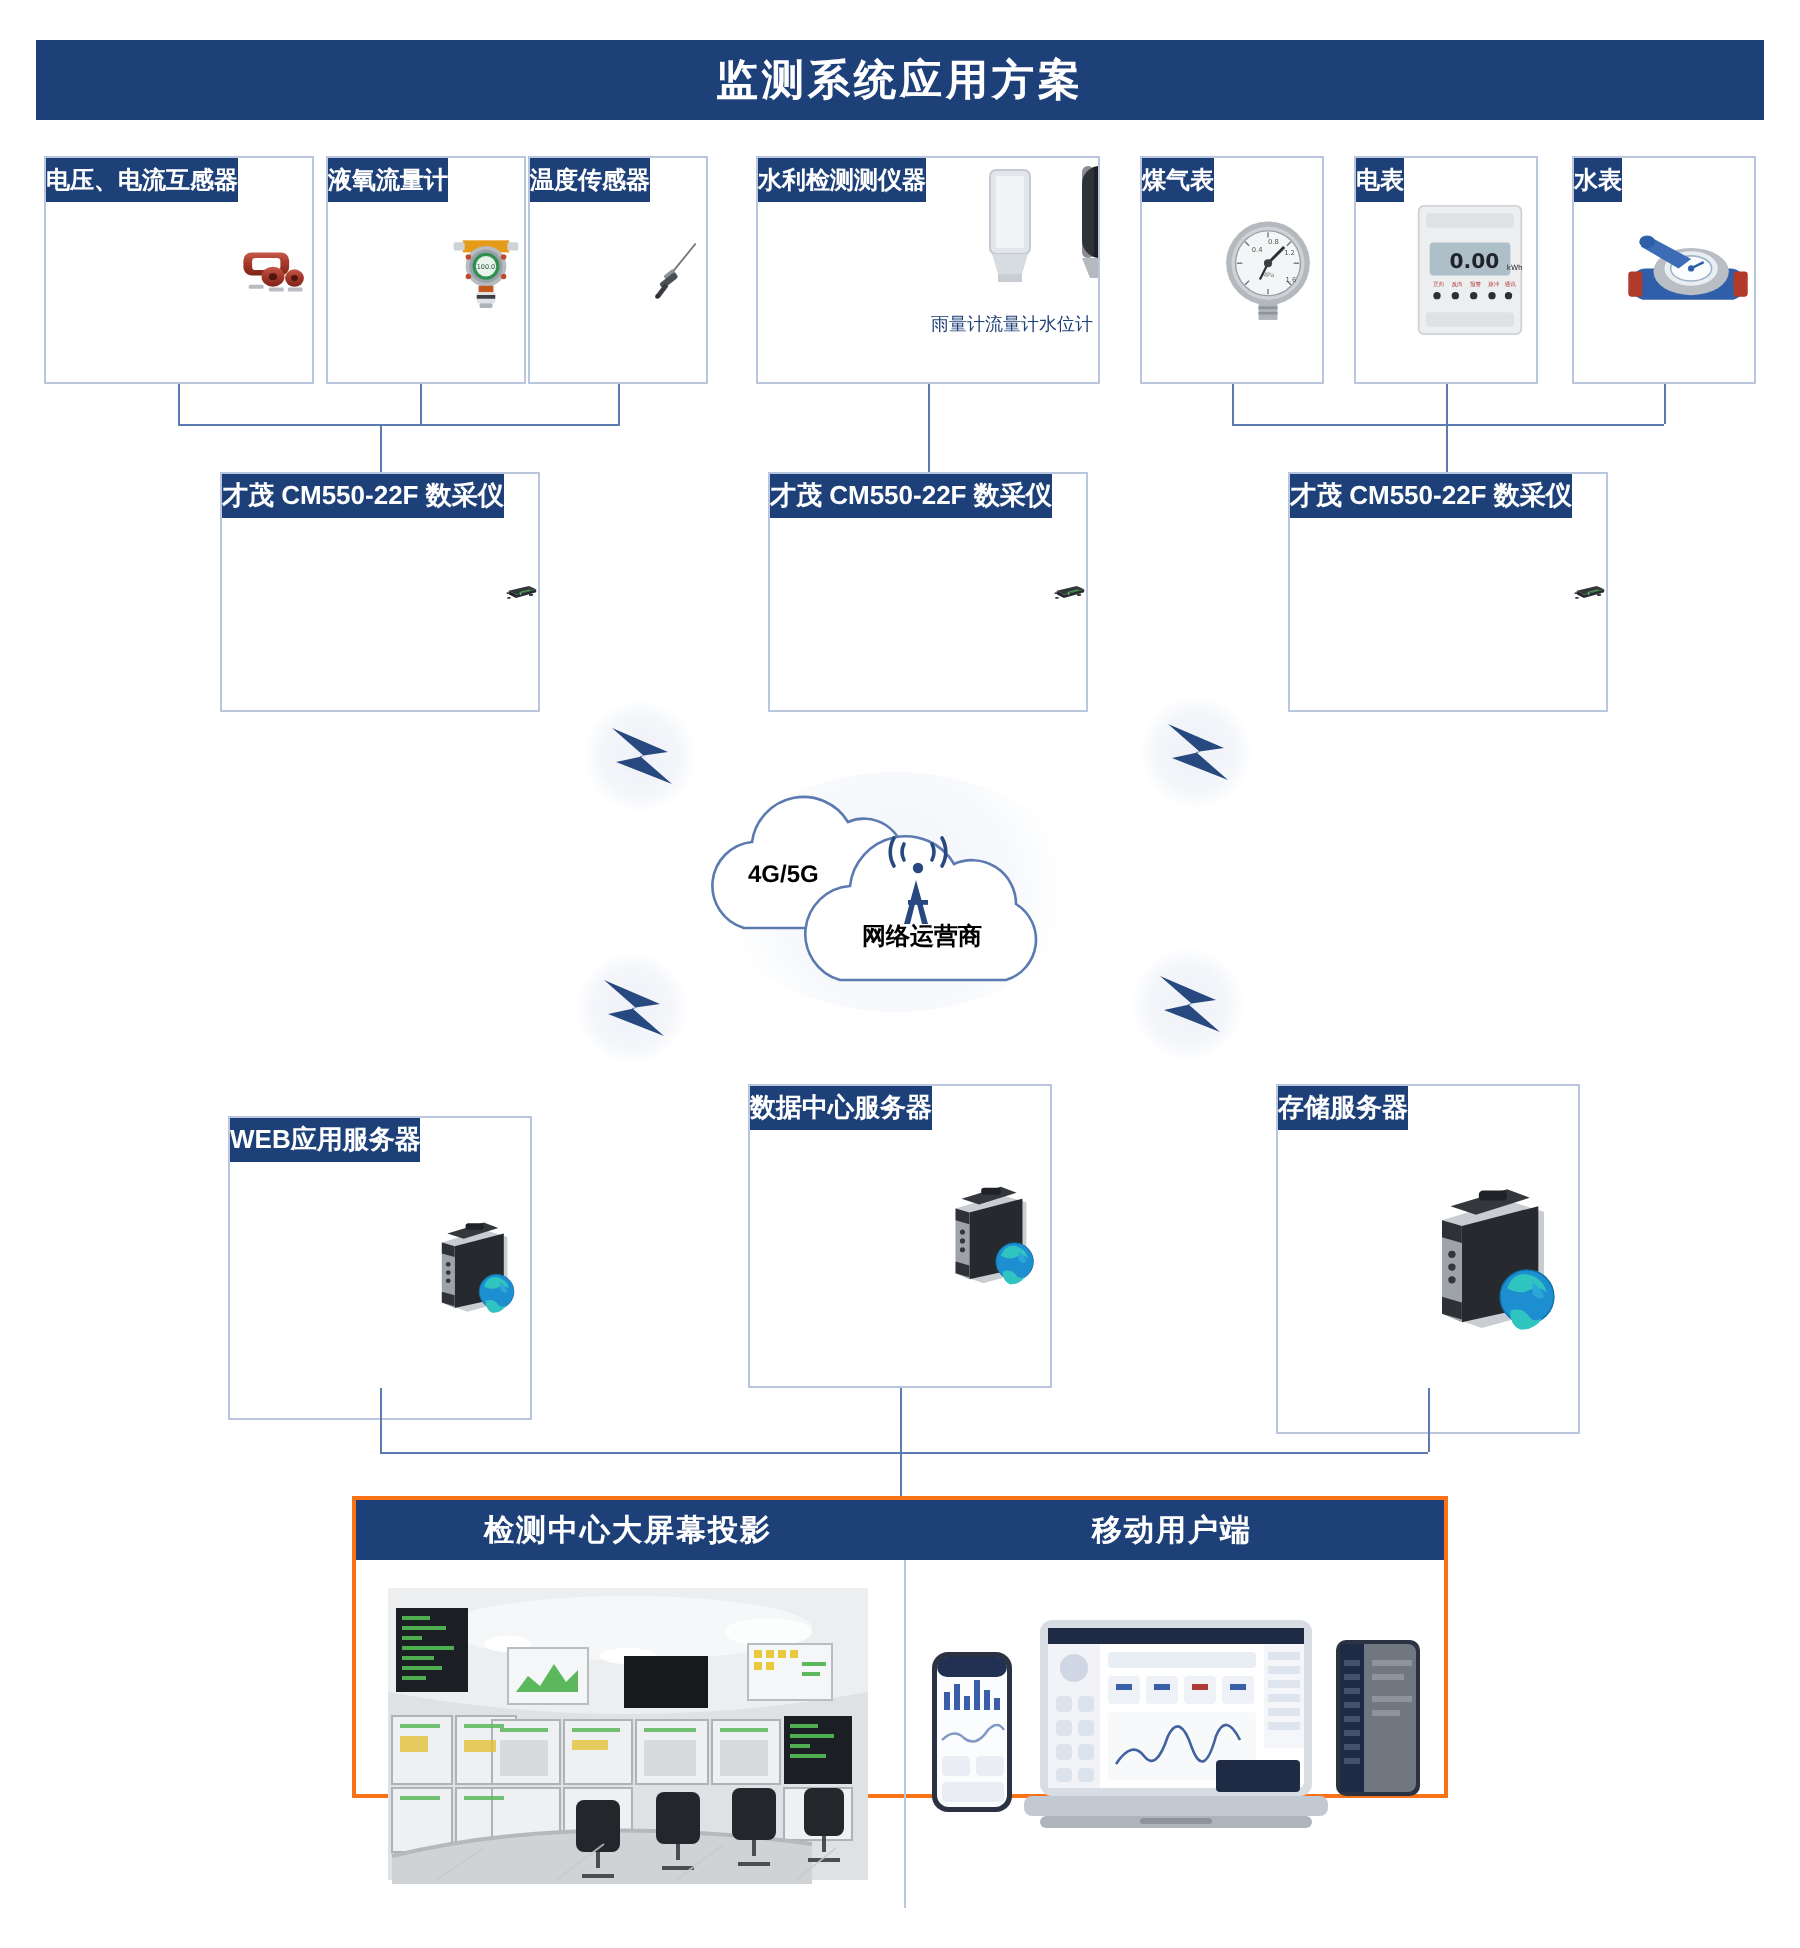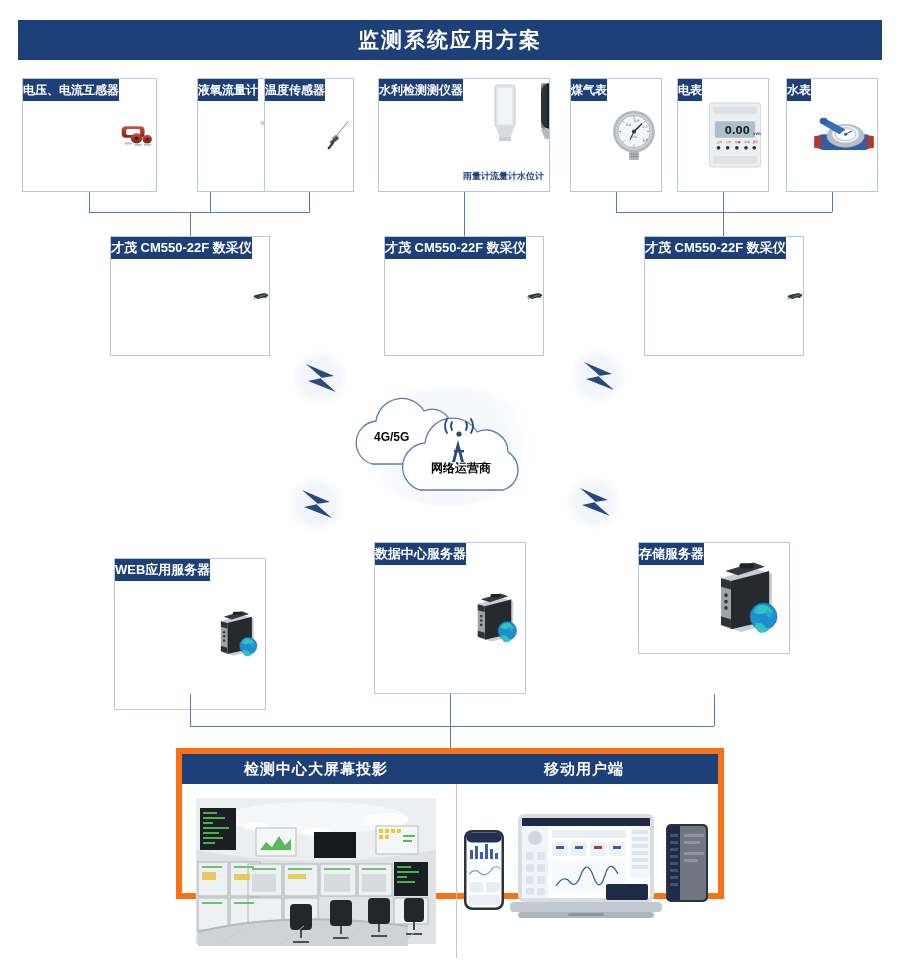--- a/index.html
+++ b/index.html
@@ -53,37 +53,37 @@
   
   .bolt{position:absolute;width:56px;height:56px;}
   .bolt-glow{
     position:absolute;inset:0;border-radius:50%;
     background:radial-gradient(circle,#eef1f7 0%,#f4f6fa 50%,rgba(255,255,255,0) 72%);
   }
 
   
   .bottom-panel{
     position:absolute;left:176px;top:748px;width:548px;height:151px;
-    border:6px solid #f97316;box-sizing:border-box;background:#fff;
+    border:2px solid #f97316;box-sizing:border-box;background:#fff;
   }
   .bp-head{
     height:30px;background:#1e4078;color:#fff;display:flex;
   }
   .bp-head > div{
     flex:1;display:flex;align-items:center;justify-content:center;
     font-size:15px;font-weight:bold;letter-spacing:1px;
   }
   .bp-split{position:absolute;left:274px;top:30px;width:1px;height:174px;background:#b9c6de;}
   .bp-body{display:flex;height:174px;}
   .bp-cell{flex:1;display:flex;align-items:center;justify-content:center;position:relative;overflow:hidden;}
 
   
   .sub-row{
-    position:absolute;bottom:8px;left:0;right:0;display:flex;
-    justify-content:flex-start;font-size:9px;color:#1e4078;font-weight:bold;
+    position:absolute;bottom:22px;left:0;right:0;display:flex;
+    justify-content:center;font-size:9px;color:#1e4078;font-weight:normal;
   }
 
   .sensor-stage{position:relative;width:100%;height:100%;}
 </style>
 </head>
 <body>
 
 <div id="stage">
 
   <div class="title-banner">监测系统应用方案</div>
@@ -105,21 +105,21 @@
         <ellipse cx="52" cy="50" rx="6" ry="5" fill="#4e150c"></ellipse>
         <ellipse cx="84" cy="52" rx="14" ry="13" fill="url(#ctg)"></ellipse>
         <ellipse cx="84" cy="52" rx="5" ry="4.5" fill="#4e150c"></ellipse>
         <rect x="16" y="62" width="22" height="6" rx="2" fill="#b9bcc2"></rect>
         <rect x="46" y="66" width="22" height="6" rx="2" fill="#b9bcc2"></rect>
         <rect x="74" y="66" width="22" height="6" rx="2" fill="#b9bcc2"></rect>
       </svg>
     </div>
   </div>
 
-  <div class="card" style="left:163px;top:78px;width:100px;height:114px;margin-left:34px;">
+  <div class="card" style="left:163px;top:78px;width:100px;height:114px;">
     <div class="card-head sm">液氧流量计</div>
     <div class="card-body">
       <svg width="82" height="84" viewBox="0 0 82 84">
         <rect x="16" y="10" width="50" height="13" fill="#e59a18"></rect>
         <rect x="6" y="12" width="12" height="9" rx="2" fill="#cfd3d8"></rect>
         <rect x="64" y="12" width="12" height="9" rx="2" fill="#cfd3d8"></rect>
         <circle cx="41" cy="38" r="22" fill="#b7bcc2"></circle>
         <circle cx="41" cy="38" r="18" fill="#9aa1a8"></circle>
         <circle cx="41" cy="38" r="14.5" fill="#2f8f4e"></circle>
         <circle cx="41" cy="38" r="11" fill="#e8f4ea"></circle>
@@ -421,21 +421,21 @@
         </g>
         <circle cx="84" cy="82" r="19" fill="#1d8fd1"></circle>
         <circle cx="84" cy="82" r="19" fill="none" stroke="#0d6fa8"></circle>
         <path d="M70 76 q9 5 16 1 q7 -3 12 2 q-3 -11 -14 -13 q-10 -1 -14 10 z" fill="#2fc4c0"></path>
         <path d="M72 92 q8 -3 13 3 q3 6 10 2 q-6 9 -16 8 q-7 -3 -7 -13 z" fill="#2fc4c0"></path>
         <path d="M88 72 q6 3 8 10 q-4 3 -8 -2 z" fill="#2aa7d6"></path>
       </svg>
     </div>
   </div>
 
-  <div class="card" style="left:638px;top:542px;width:152px;height:112px;">
+  <div class="card" style="left:638px;top:542px;width:152px;height:175px;">
     <div class="card-head">存储服务器</div>
     <div class="card-body">
       <svg width="120" height="112" viewBox="0 0 120 112">
         <path d="M24 28 L70 14 L96 22 L96 92 L52 104 L24 94 Z" fill="#c9ccd0"></path>
         <path d="M38 32 L92 18 L92 88 L38 100 Z" fill="#26292d"></path>
         <path d="M24 28 L38 32 L38 100 L24 94 Z" fill="#9ea3a8"></path>
         <path d="M30 18 L70 6 L86 12 L48 24 Z" fill="#34383d"></path>
         <rect x="50" y="7" width="20" height="7" rx="3" fill="#1f2226"></rect>
         <g fill="#2e3237">
           <path d="M24 28 L38 32 L38 44 L24 40 Z"></path>

